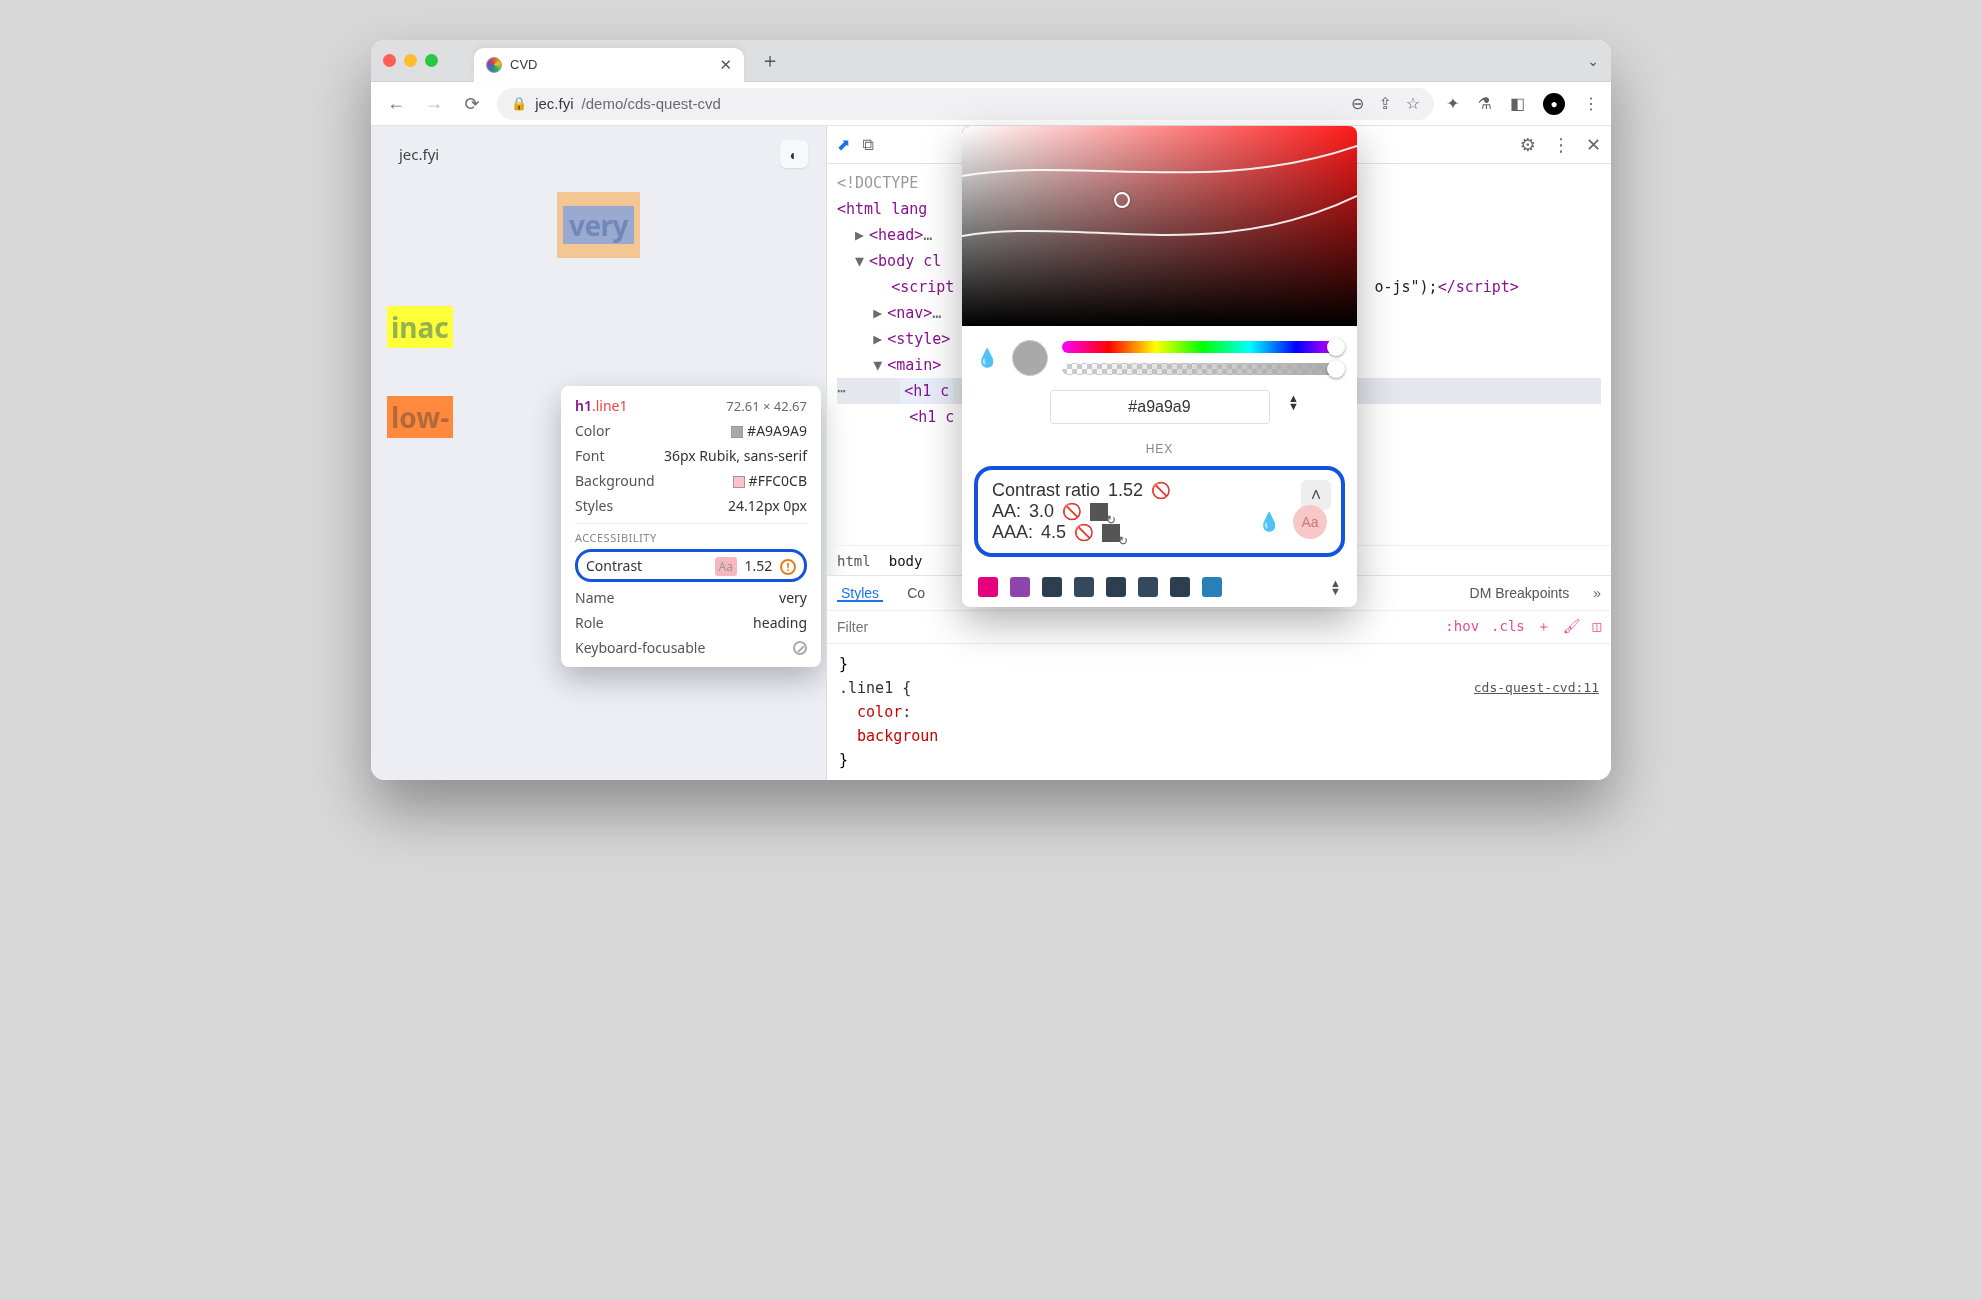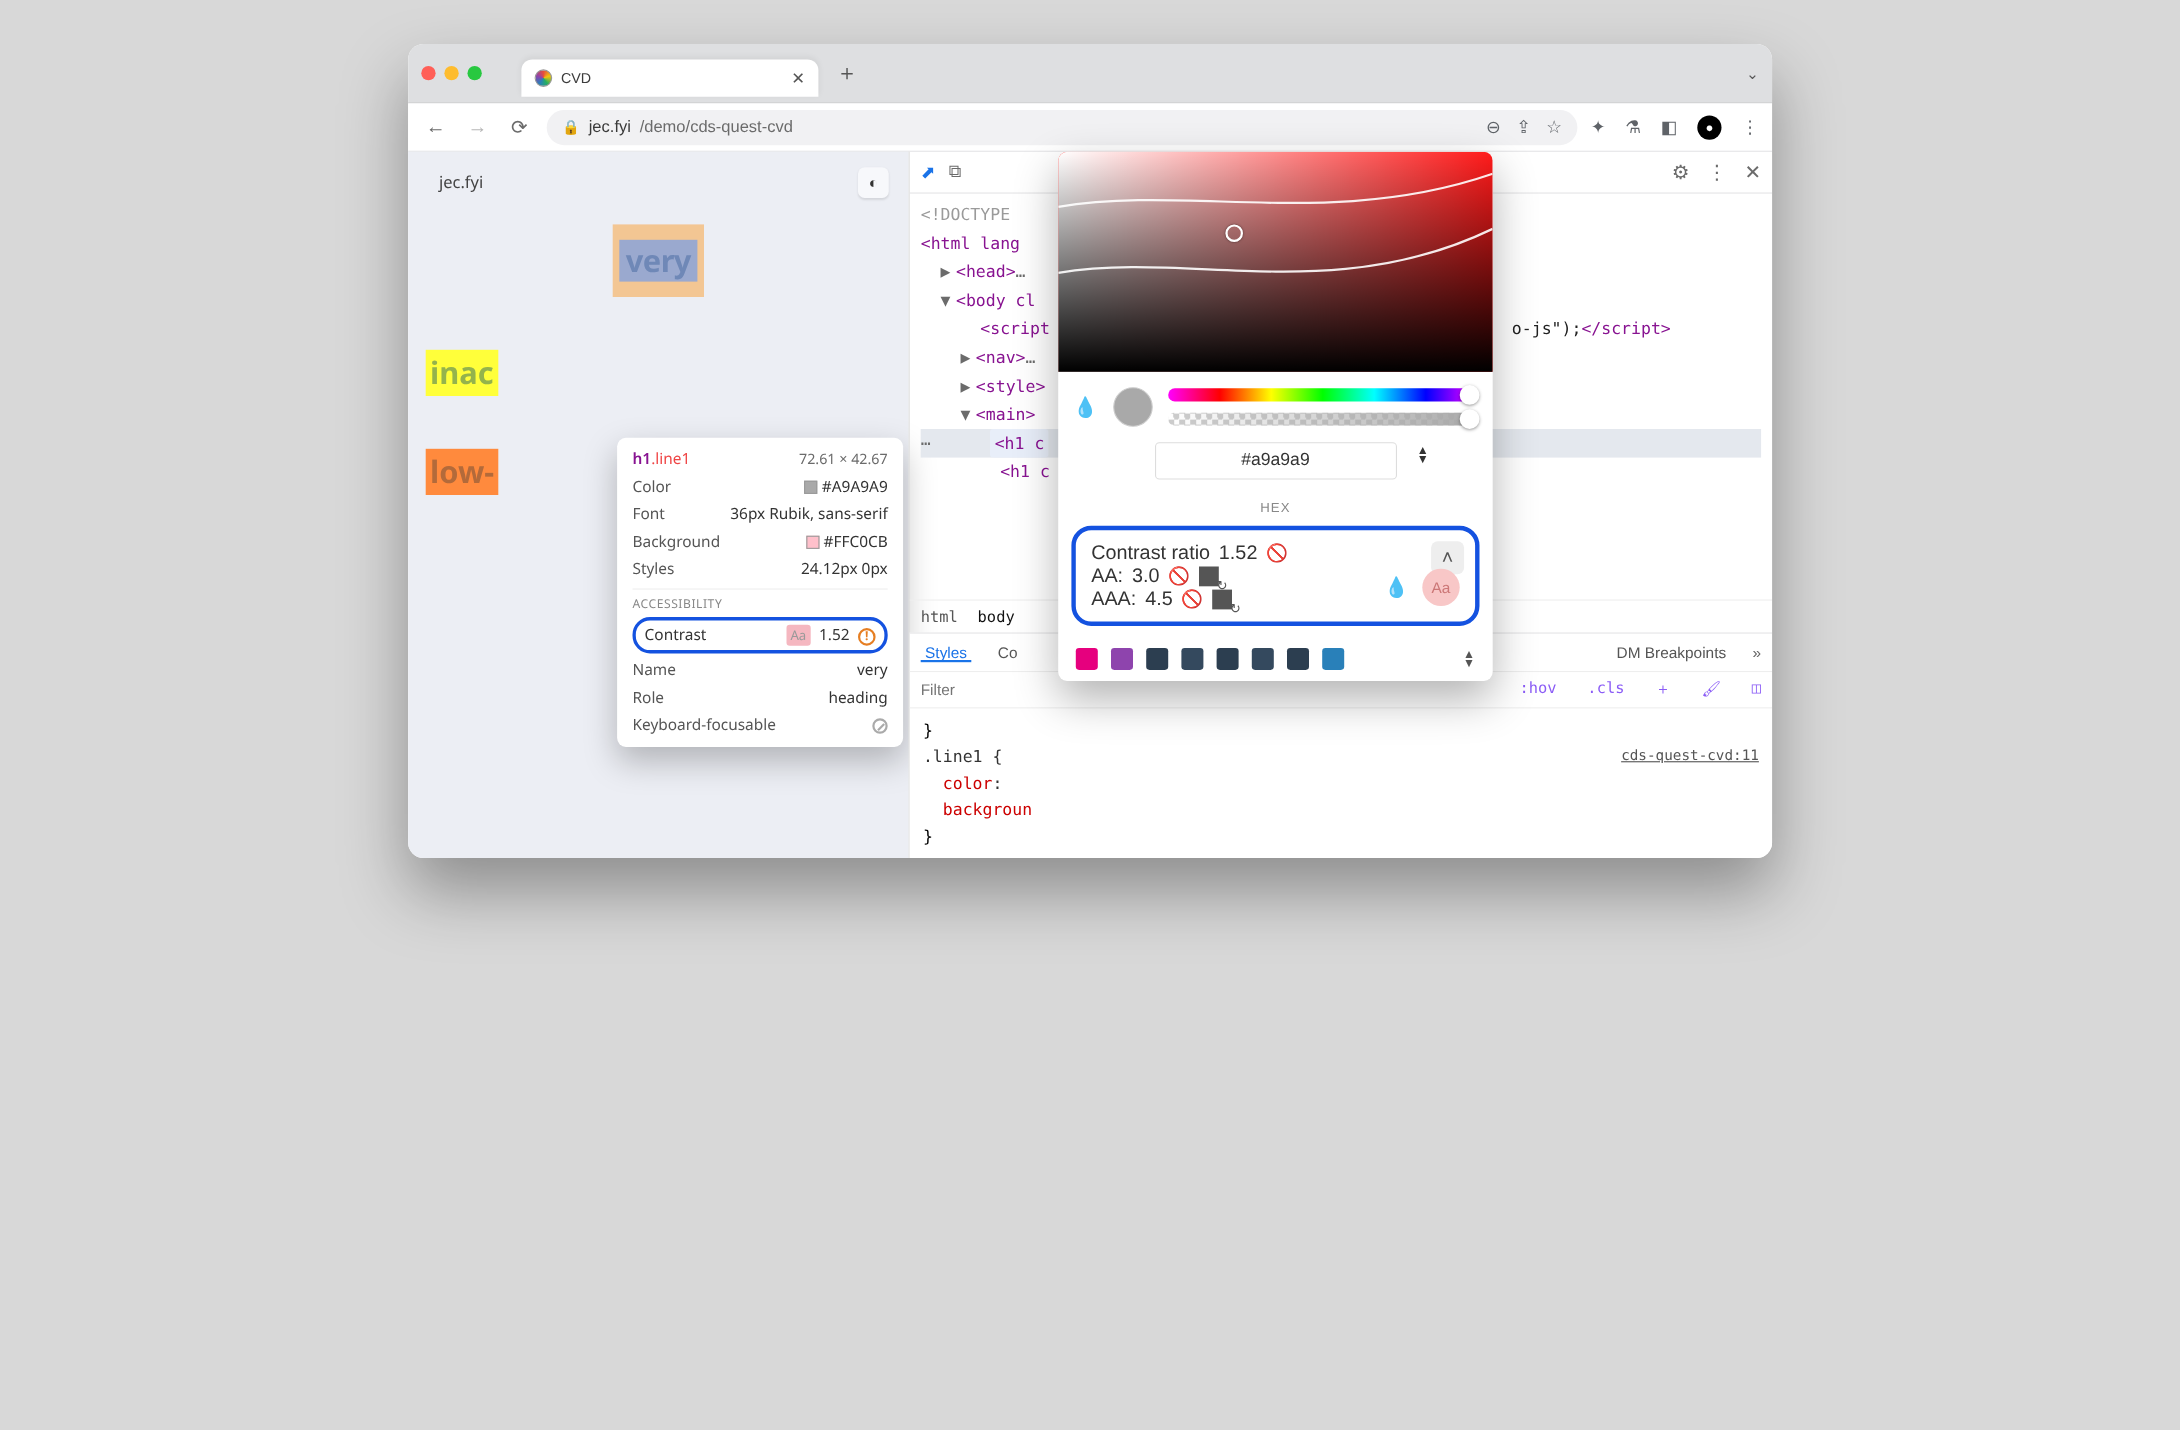--- a/index.html
+++ b/index.html
@@ -11,21 +11,21 @@
     padding: 40px;
   }
   .window {
     width: 1240px; height: 740px;
     background: #fff; border-radius: 14px;
     box-shadow: 0 30px 60px rgba(0,0,0,.35);
     display: flex; flex-direction: column; overflow: hidden; position: relative;
   }
   
   .titlebar {
-    height: 54px; background: #dedfe1;
+    height: 42px; background: #dedfe1;
     display: flex; align-items: center; padding: 17px 12px;
     border-bottom: 1px solid #cfcfd1;
   }
   .traffic { display:flex; gap:8px; margin-right:12px }
   .tl { width:13px;height:13px;border-radius:50% }
   .tl.red{background:#ff5f57}.tl.yel{background:#febc2e}.tl.grn{background:#28c840}
   .tab {
     margin-left: 24px; height: 34px; width: 270px;
     background:#fff; border-radius: 10px 10px 0 0;
     display:flex; align-items:center; padding:0 12px;
@@ -115,21 +115,21 @@
   
   .side{display:flex;flex-direction:column;border-top:1px solid #e4e4e6;background:#fff}
   .side-tabs{display:flex;height:34px;align-items:center;font-size:14px;color:#555}
   .side-tabs .t{padding:0 14px;position:relative}
   .side-tabs .t.active{color:#1a73e8}
   .side-tabs .t.active::after{content:"";position:absolute;left:10px;right:10px;bottom:-1px;height:2px;background:#1a73e8}
   .side-tabs .grow{flex:1}
   .side-tabs .more{padding:0 10px;color:#666}
   .filterrow{display:flex;height:34px;align-items:center;border-top:1px solid #eee;border-bottom:1px solid #eee}
   .filterrow input{border:none;flex:1;padding:0 10px;font-size:14px;color:#333;background:transparent}
-  .filterrow .tools{display:flex;gap:28px;padding:0 10px;color:#8b5cf6;font-family:Menlo,monospace;font-size:14px}
+  .filterrow .tools{display:flex;gap:12px;padding:0 10px;color:#ec4899;font-family:Menlo,monospace;font-size:14px}
   .styles{padding:8px 12px;font-family:Menlo,monospace;font-size:15px;line-height:24px}
   .styles .sel{color:#333}
   .rule-src{float:right;color:#555;font-size:13px;text-decoration:underline}
   .prop{color:#cc0000}.colon{color:#333}
   
   .picker{position:absolute;top:0;left:135px;width:395px;background:#fff;border-radius:8px;
     box-shadow:0 16px 40px rgba(0,0,0,.3);z-index:5;display:flex;flex-direction:column;overflow:hidden}
   .spectrum{height:200px;position:relative;
     background:linear-gradient(to top, #000, rgba(0,0,0,0)),
                linear-gradient(to right, #fff, rgba(255,255,255,0)),

